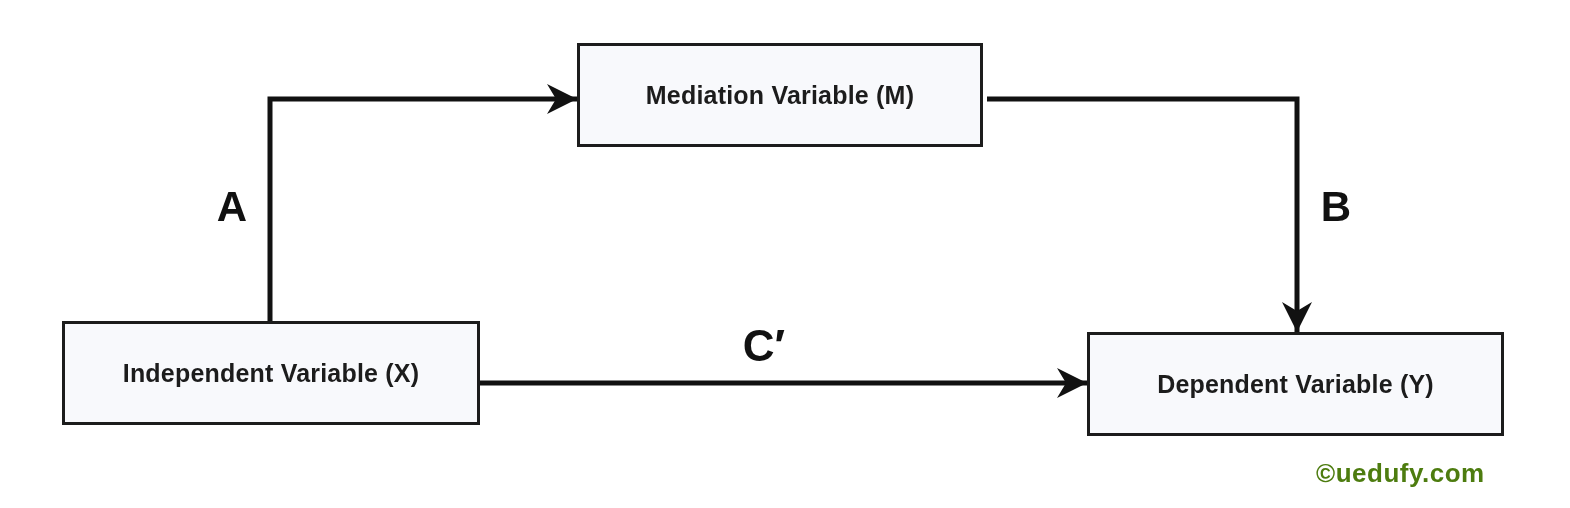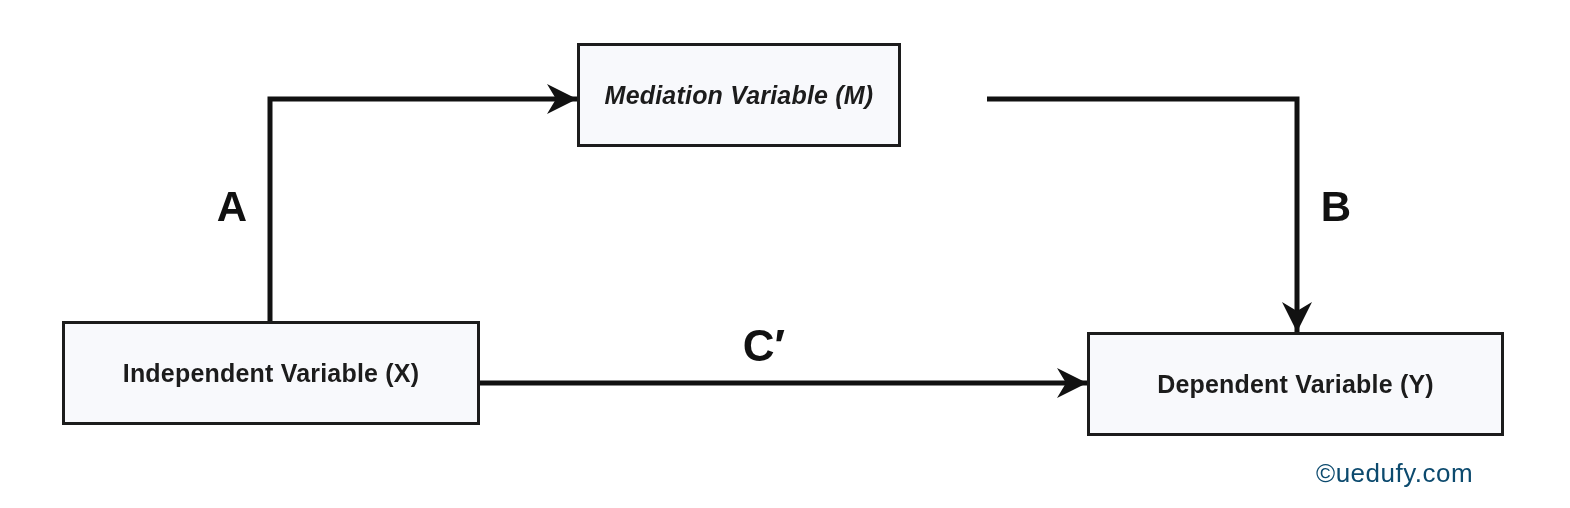--- a/index.html
+++ b/index.html
@@ -30,40 +30,40 @@
     border: 3px solid #1c1c1c;
     display: flex;
     align-items: center;
     justify-content: center;
     text-align: center;
     font-size: 25px;
     font-weight: bold;
     color: #1c1c1c;
     letter-spacing: 0.2px;
   }
-  .node-mediator   { left: 577px; top: 43px;  width: 324px; height: 104px; font-style: italic; }
+  .node-mediator   { left: 577px; top: 43px;  width: 406px; height: 104px; }
   .node-independent{ left: 62px;  top: 321px; width: 418px; height: 104px; }
   .node-dependent  { left: 1087px;top: 332px; width: 417px; height: 104px; }
   .path-label {
     position: absolute;
     font-weight: bold;
     color: #111111;
     transform: translate(-50%, -50%);
     line-height: 1;
   }
   .label-a  { left: 232px;  top: 207px; font-size: 42px; }
   .label-b  { left: 1336px; top: 207px; font-size: 42px; }
   .label-c  { left: 764px;  top: 346px; font-size: 44px; }
   .watermark {
     position: absolute;
     left: 1316px;
     top: 458px;
     font-size: 26px;
-    font-weight: normal;
-    color: #0c4a6e;
+    font-weight: bold;
+    color: #4d7c0f;
     letter-spacing: 0.5px;
   }
 </style>
 </head>
 <body>
 
 <div class="canvas">
 
   <svg class="arrow-layer" width="1570" height="508" viewBox="0 0 1570 508" xmlns="http://www.w3.org/2000/svg">
     <defs>

